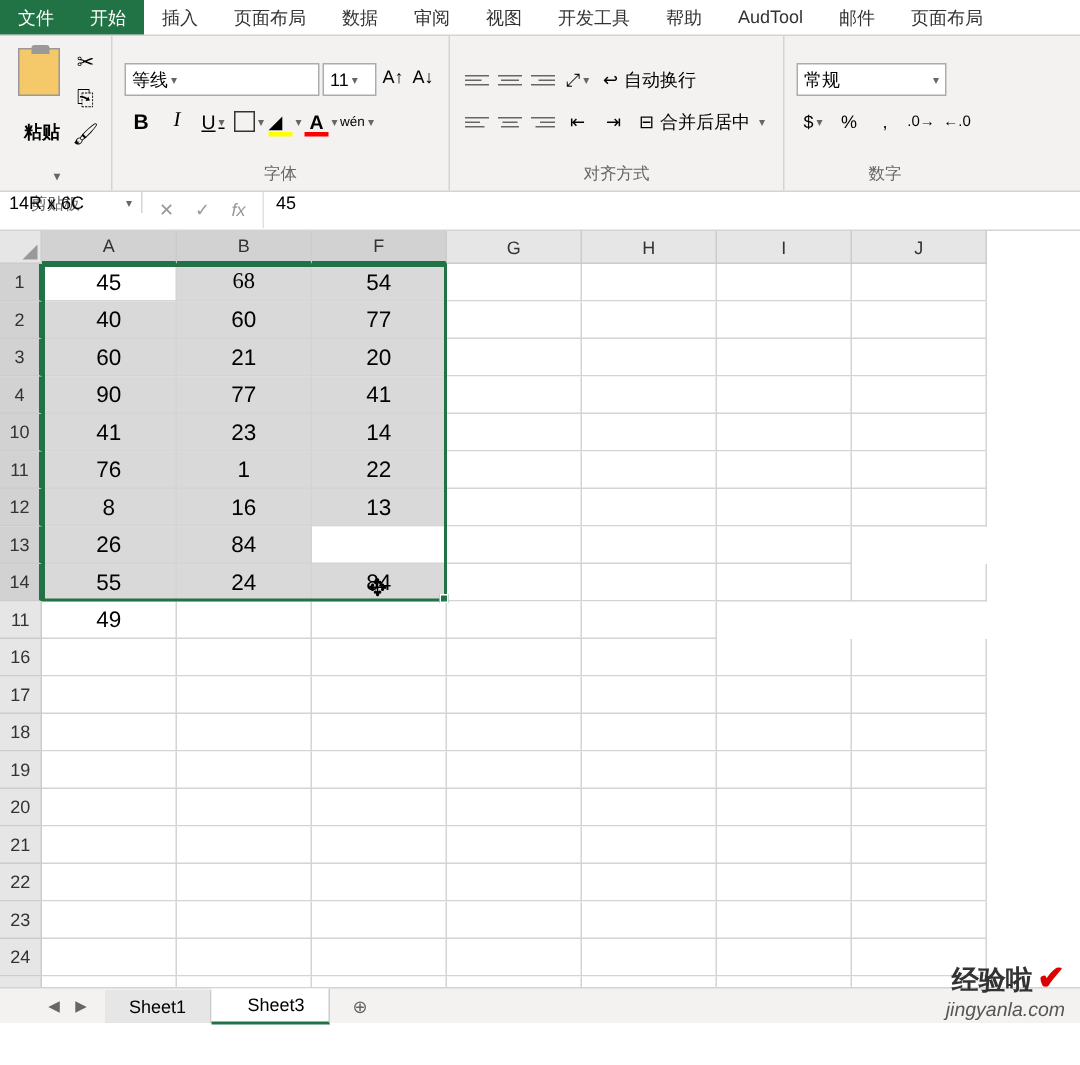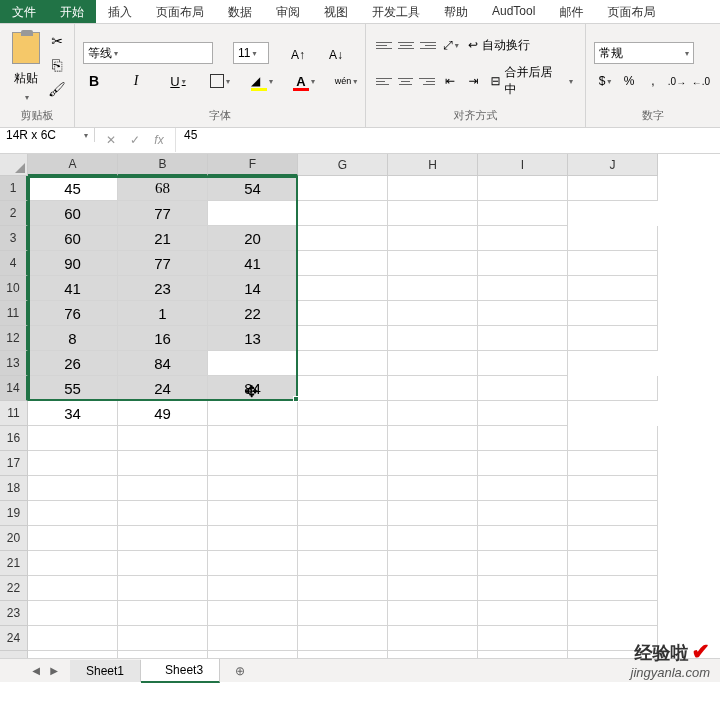--- a/index.html
+++ b/index.html
@@ -11,28 +11,28 @@
     .tab.file { background: #217346; color: #fff; }
     .tab.active { background: #217346; color: #fff; }
     
     
     .ribbon { background: #f3f2f1; height: 104px; display: flex; border-bottom: 1px solid #d4d4d4; }
     .ribbon-group { border-right: 1px solid #d4d4d4; padding: 4px 8px; display: flex; flex-direction: column; }
     .ribbon-group-content { flex: 1; display: flex; align-items: center; }
     .ribbon-group-label { text-align: center; font-size: 11px; color: #666; padding-top: 2px; }
     
     .clipboard-area { display: flex; gap: 4px; }
-    .paste-btn { display: flex; flex-direction: column; align-items: center; gap: 6px; padding: 4px; }
+    .paste-btn { display: flex; flex-direction: column; align-items: flex-end; gap: 16px; padding: 4px; font-weight: bold; }
     .paste-icon { width: 28px; height: 32px; background: #f5c869; border: 1px solid #999; position: relative; }
     .paste-icon::before { content: ''; position: absolute; top: -3px; left: 8px; width: 12px; height: 6px; background: #999; border-radius: 2px 2px 0 0; }
     .clipboard-mini { display: flex; flex-direction: column; gap: 6px; padding-top: 4px; }
     .mini-icon { width: 18px; height: 18px; display: flex; align-items: center; justify-content: center; font-size: 14px; }
     
     .font-area { display: flex; flex-direction: column; gap: 6px; }
-    .font-row { display: flex; gap: 20px; align-items: flex-end; }
+    .font-row { display: flex; gap: 2px; align-items: flex-start; }
     .font-select { border: 1px solid #ababab; background: #fff; height: 22px; padding: 0 4px; font-size: 12px; display: flex; align-items: center; }
     .font-name-box { width: 130px; }
     .font-size-box { width: 36px; }
     .btn-small { width: 18px; height: 18px; display: flex; align-items: center; justify-content: center; border: none; background: transparent; cursor: pointer; font-size: 12px; }
     .btn-box { width: 22px; height: 22px; display: flex; align-items: center; justify-content: center; cursor: pointer; }
     .btn-box.bold { font-weight: bold; font-size: 14px; }
     .btn-box.italic { font-style: italic; font-family: serif; font-size: 14px; }
     .btn-box.underline { text-decoration: underline; font-size: 13px; }
     .dropdown-arrow { font-size: 8px; margin-left: 2px; color: #666; }
     
@@ -297,20 +297,21 @@
       <div class="cell-row">
         <div class="cell selected active" style="width: 90px;">45</div>
         <div class="cell selected" style="width: 90px; font-family: Liberation Serif, serif;">68</div>
         <div class="cell selected" style="width: 90px;">54</div>
         <div class="cell" style="width: 90px;"></div>
         <div class="cell" style="width: 90px;"></div>
         <div class="cell" style="width: 90px;"></div>
         <div class="cell" style="width: 90px;"></div>
       </div>
       <div class="cell-row">
+        <div class="cell selected" style="width: 90px;">40</div>
         <div class="cell selected" style="width: 90px;">60</div>
         <div class="cell selected" style="width: 90px;">77</div>
         <div class="cell" style="width: 90px;"></div>
         <div class="cell" style="width: 90px;"></div>
         <div class="cell" style="width: 90px;"></div>
         <div class="cell" style="width: 90px;"></div>
       </div>
       <div class="cell-row">
         <div class="cell selected" style="width: 90px;">60</div>
         <div class="cell selected" style="width: 90px;">21</div>
@@ -367,21 +368,20 @@
       <div class="cell-row">
         <div class="cell selected" style="width: 90px;">55</div>
         <div class="cell selected" style="width: 90px;">24</div>
         <div class="cell selected" style="width: 90px;">84</div>
         <div class="cell" style="width: 90px;"></div>
         <div class="cell" style="width: 90px;"></div>
         <div class="cell" style="width: 90px;"></div>
         <div class="cell" style="width: 90px;"></div>
       </div>
       <div class="cell-row">
-        <div class="cell" style="width: 90px;">34</div>
         <div class="cell" style="width: 90px;">49</div>
         <div class="cell" style="width: 90px;"></div>
         <div class="cell" style="width: 90px;"></div>
         <div class="cell" style="width: 90px;"></div>
         <div class="cell" style="width: 90px;"></div>
       </div>
       <div class="cell-row">
         <div class="cell" style="width: 90px;"></div>
         <div class="cell" style="width: 90px;"></div>
         <div class="cell" style="width: 90px;"></div>

